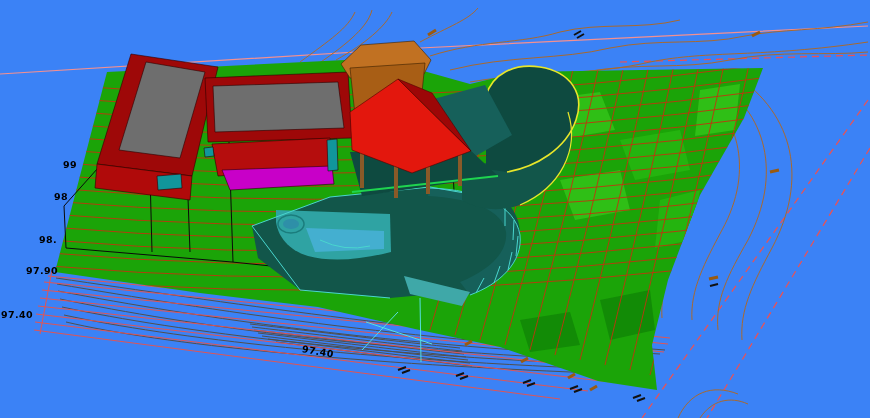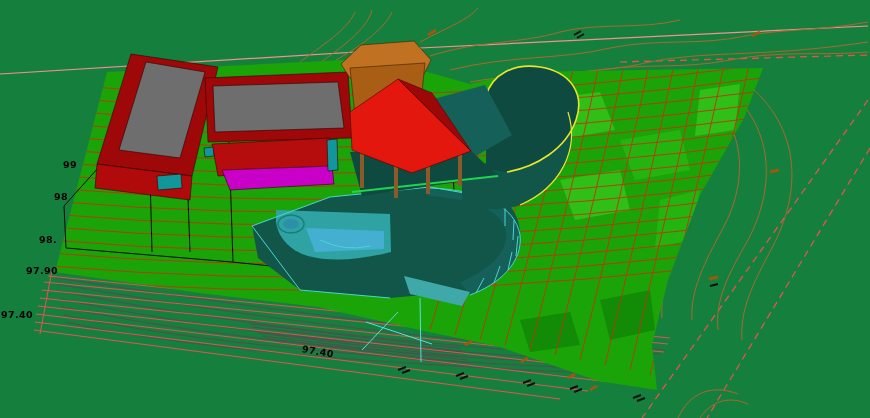--- a/index.html
+++ b/index.html
@@ -1,16 +1,16 @@
 <!DOCTYPE html>
 <html><head>
 <meta charset="utf-8">
 <style>
   html,body{margin:0;padding:0;background:#fff;}
-  .stage{position:relative;width:870px;height:418px;background:#15803d;overflow:hidden;
+  .stage{position:relative;width:870px;height:418px;background:#3b82f6;overflow:hidden;
          font-family:"DejaVu Sans",sans-serif;}
   svg{position:absolute;left:0;top:0;}
   .elev-label{font:bold 9.5px "DejaVu Sans",sans-serif;letter-spacing:.4px;}
 </style>
 </head>
 <body>
 
 <div class="stage">
 <svg width="870" height="418" viewBox="0 0 870 418">
 

